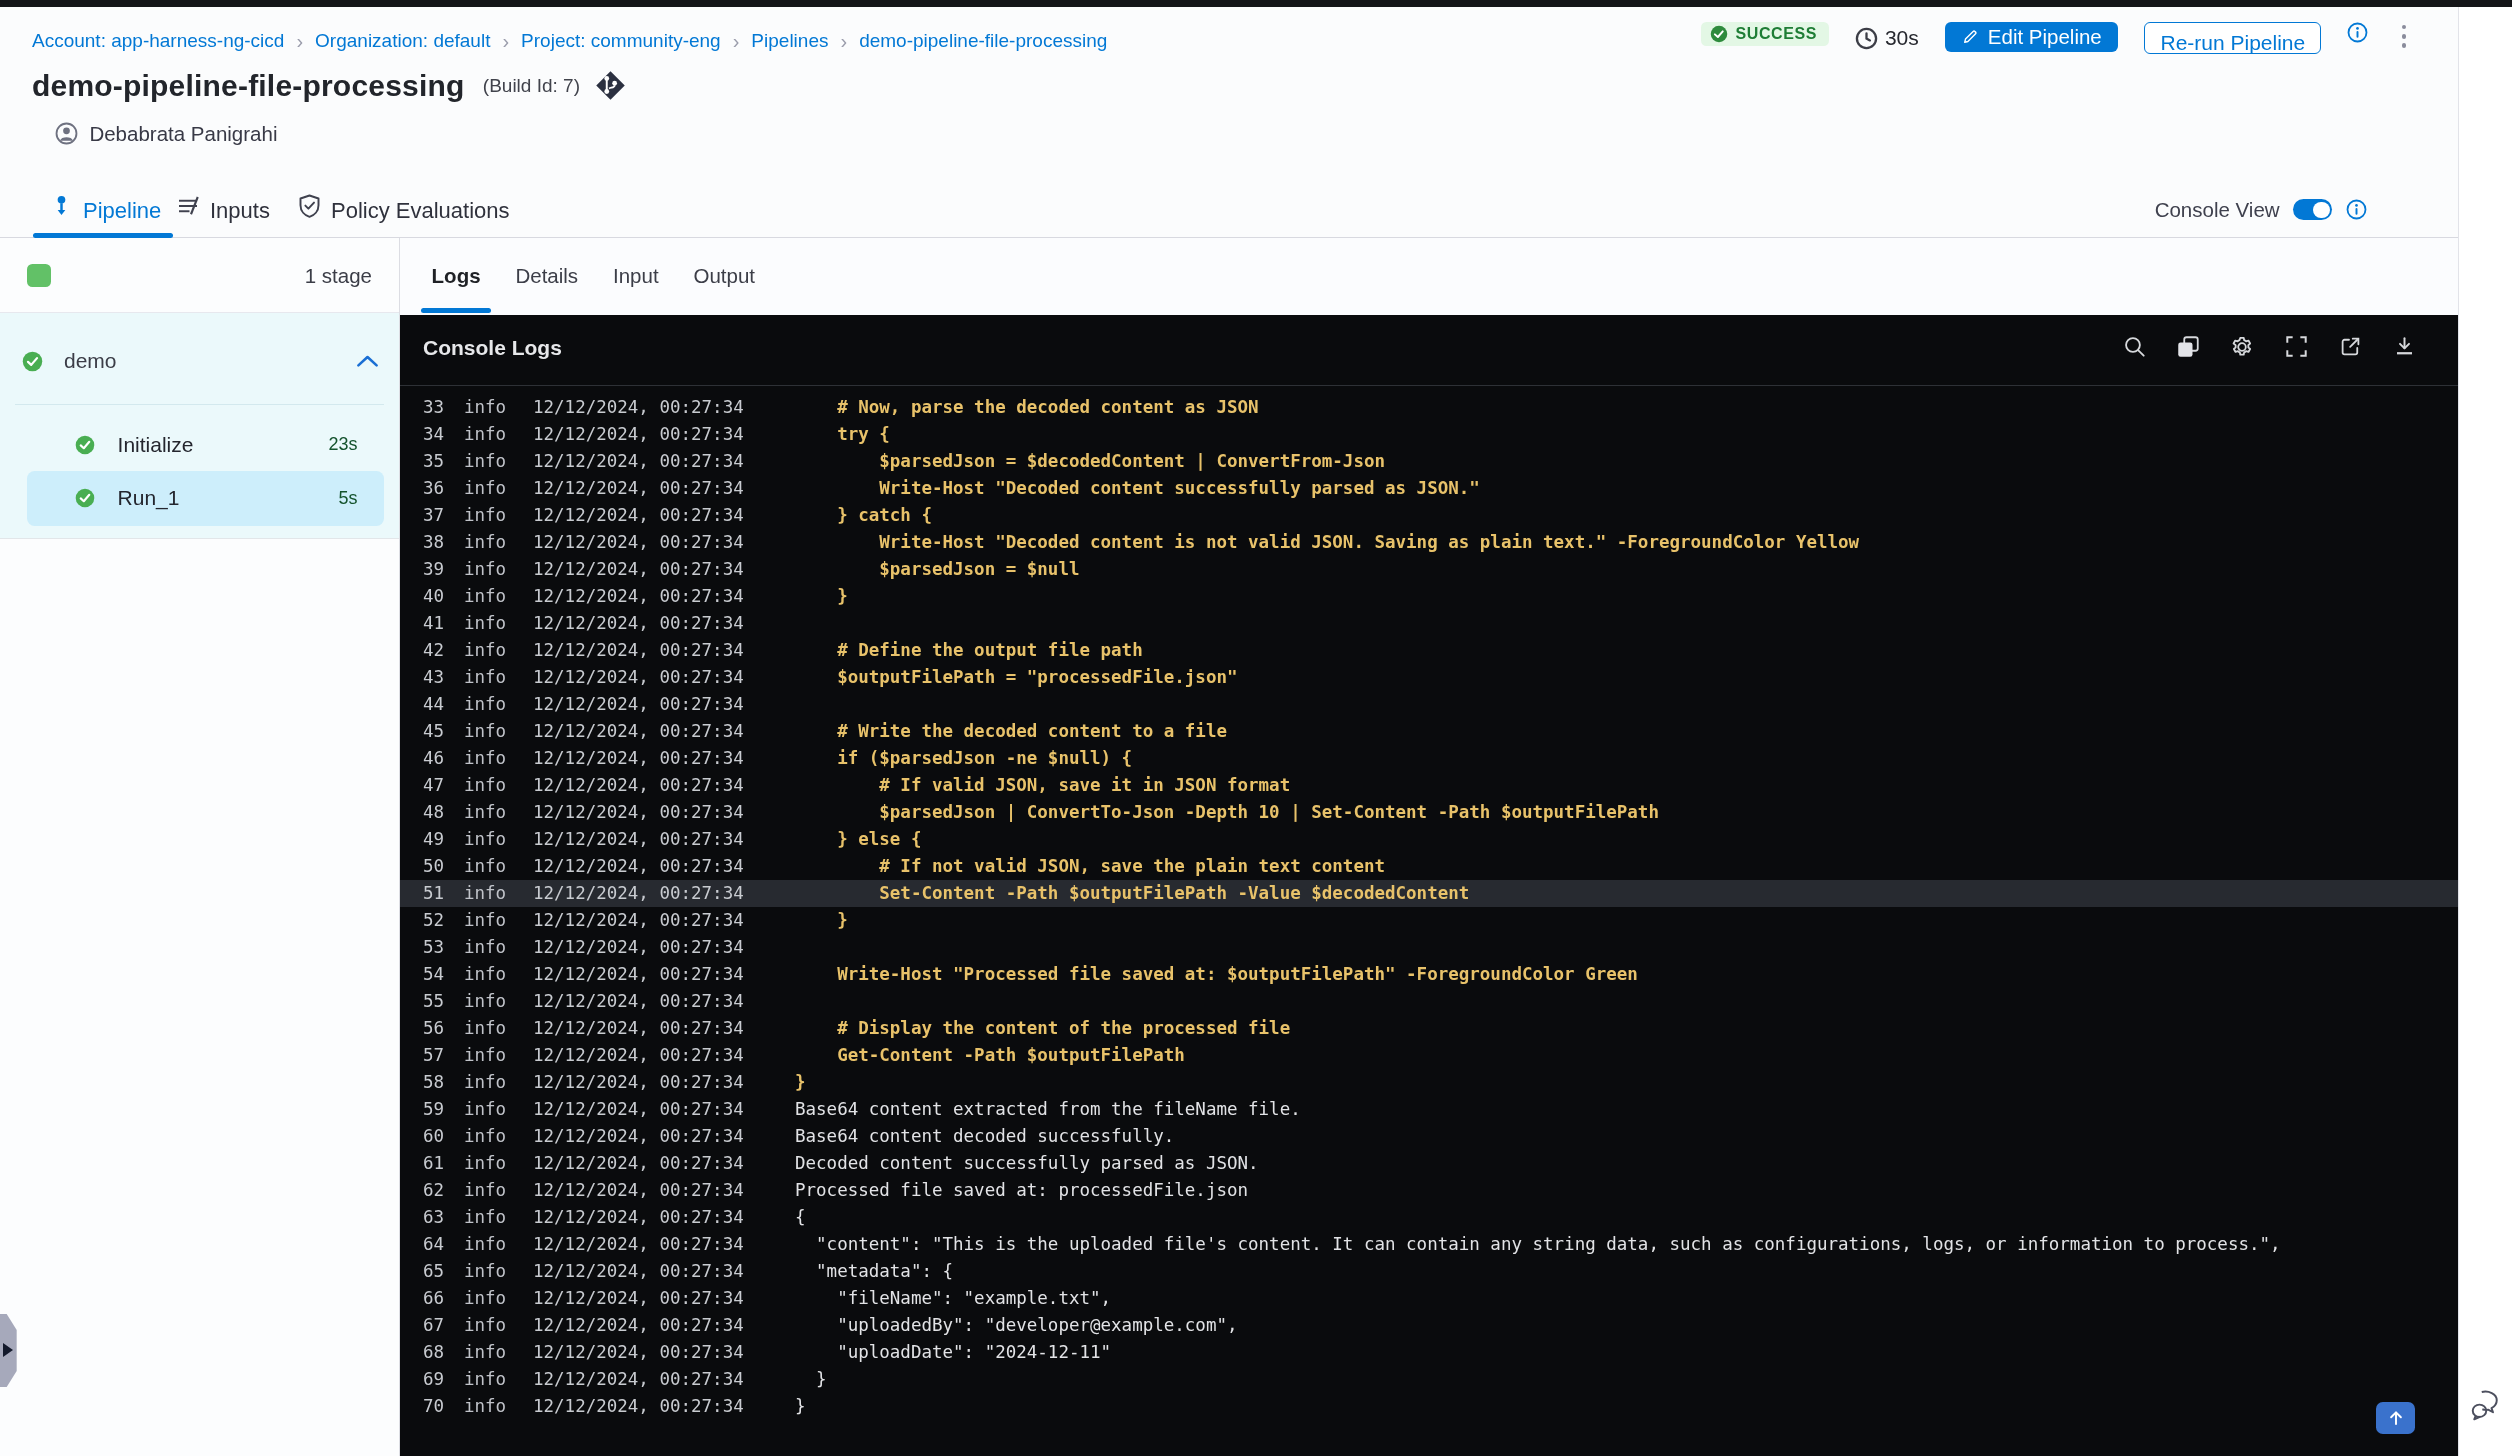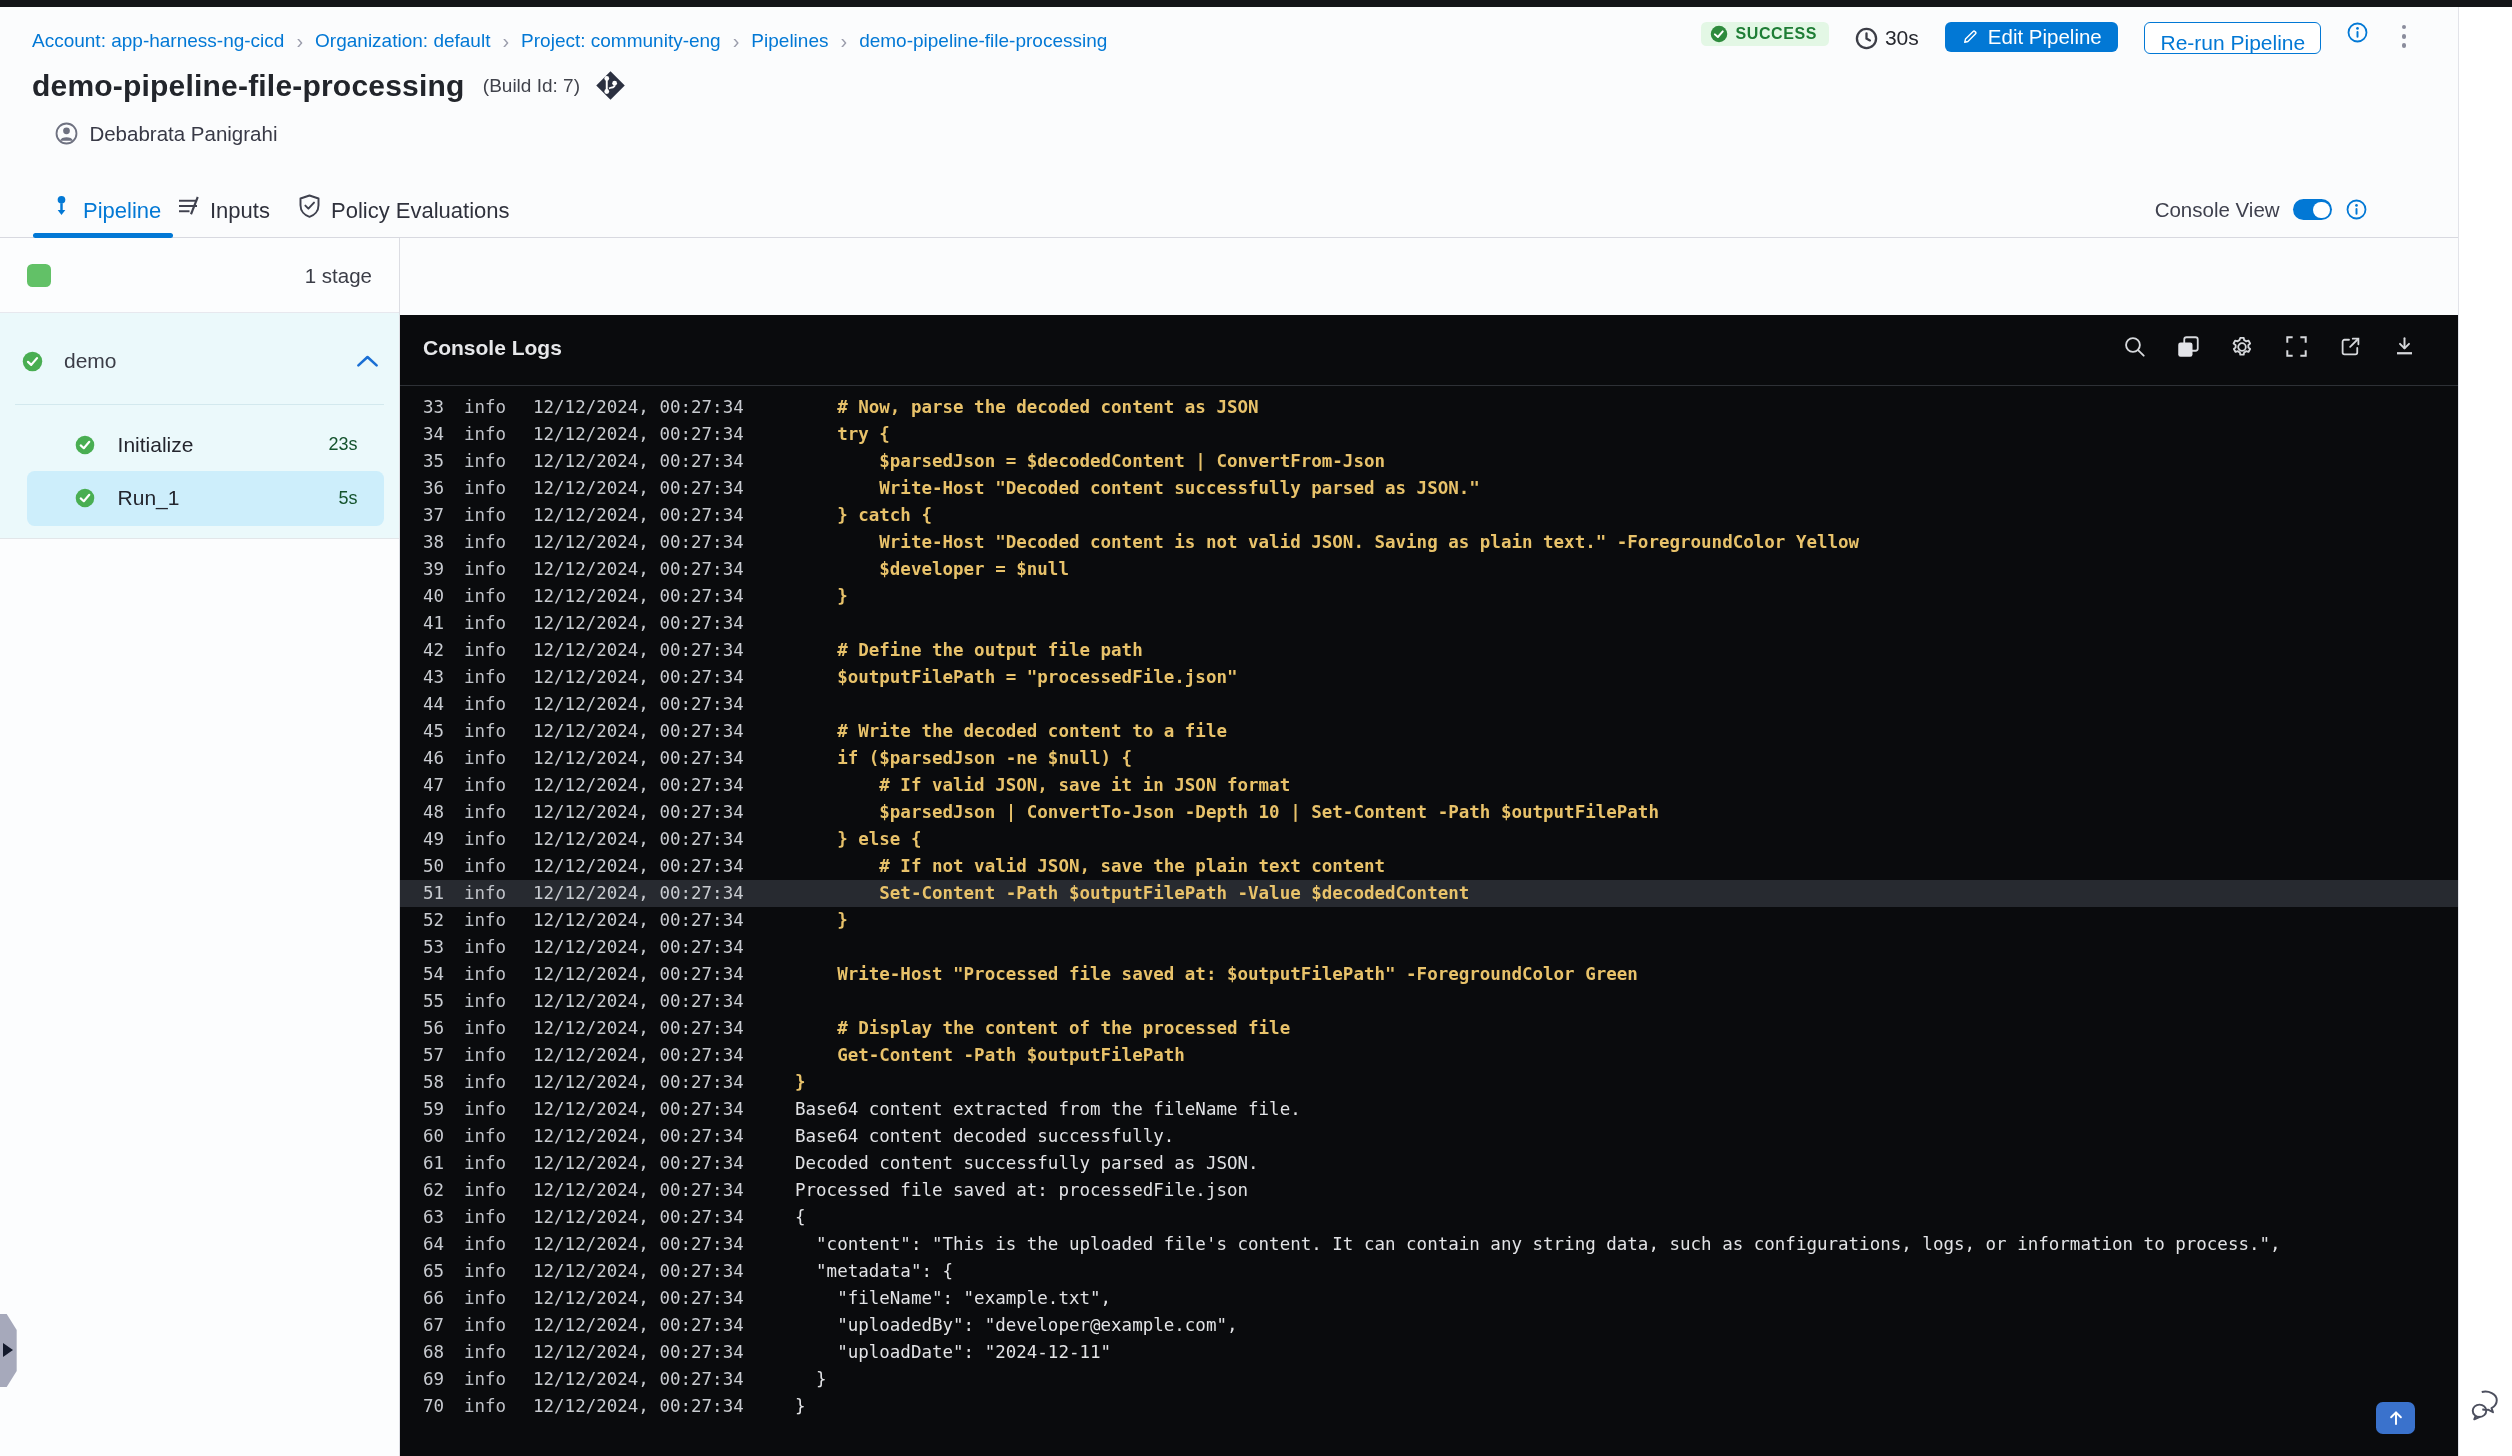--- a/index.html
+++ b/index.html
@@ -279,20 +279,35 @@
               <circle cx="14" cy="14" r="13" fill="#49ae52"></circle>
               <path d="M8 14.5 L12.3 18.5 L20 9.5" stroke="#ffffff" stroke-width="3" fill="none" stroke-linecap="round" stroke-linejoin="round"></path>
             </svg>
             <span class="name">Run_1</span>
             <span class="dur">5s</span>
           </div>
         </div>
       </aside>
 
       <section class="logpanel">
+        <div class="log-tabs">
+          <div class="ltab active">
+            <span>Logs</span>
+            <span class="under"></span>
+          </div>
+          <div class="ltab">
+            <span>Details</span>
+          </div>
+          <div class="ltab">
+            <span>Input</span>
+          </div>
+          <div class="ltab">
+            <span>Output</span>
+          </div>
+        </div>
 
         <div class="console">
           <div class="console-header">
             <span class="console-title">Console Logs</span>
             <div class="console-toolbar">
               <div class="tool-btn">
                 <svg width="23" height="23" viewBox="0 0 30 30">
                   <circle cx="13" cy="13" r="9" fill="none" stroke="#d7d9dc" stroke-width="2.4"></circle>
                   <line x1="20" y1="20" x2="27" y2="27" stroke="#d7d9dc" stroke-width="2.4" stroke-linecap="round"></line>
                 </svg>
@@ -333,21 +348,21 @@
             </div>
           </div>
 
           <div class="log-body" id="log-body">
               <div class="log-row"><span class="ln-num">33</span><span class="ln-level">info</span><span class="ln-ts">12/12/2024, 00:27:34</span><span class="ln-msg yellow">    # Now, parse the decoded content as JSON</span></div>
               <div class="log-row"><span class="ln-num">34</span><span class="ln-level">info</span><span class="ln-ts">12/12/2024, 00:27:34</span><span class="ln-msg yellow">    try {</span></div>
               <div class="log-row"><span class="ln-num">35</span><span class="ln-level">info</span><span class="ln-ts">12/12/2024, 00:27:34</span><span class="ln-msg yellow">        $parsedJson = $decodedContent | ConvertFrom-Json</span></div>
               <div class="log-row"><span class="ln-num">36</span><span class="ln-level">info</span><span class="ln-ts">12/12/2024, 00:27:34</span><span class="ln-msg yellow">        Write-Host "Decoded content successfully parsed as JSON."</span></div>
               <div class="log-row"><span class="ln-num">37</span><span class="ln-level">info</span><span class="ln-ts">12/12/2024, 00:27:34</span><span class="ln-msg yellow">    } catch {</span></div>
               <div class="log-row"><span class="ln-num">38</span><span class="ln-level">info</span><span class="ln-ts">12/12/2024, 00:27:34</span><span class="ln-msg yellow">        Write-Host "Decoded content is not valid JSON. Saving as plain text." -ForegroundColor Yellow</span></div>
-              <div class="log-row"><span class="ln-num">39</span><span class="ln-level">info</span><span class="ln-ts">12/12/2024, 00:27:34</span><span class="ln-msg yellow">        $developer = $null</span></div>
+              <div class="log-row"><span class="ln-num">39</span><span class="ln-level">info</span><span class="ln-ts">12/12/2024, 00:27:34</span><span class="ln-msg yellow">        $parsedJson = $null</span></div>
               <div class="log-row"><span class="ln-num">40</span><span class="ln-level">info</span><span class="ln-ts">12/12/2024, 00:27:34</span><span class="ln-msg yellow">    }</span></div>
               <div class="log-row"><span class="ln-num">41</span><span class="ln-level">info</span><span class="ln-ts">12/12/2024, 00:27:34</span><span class="ln-msg yellow"></span></div>
               <div class="log-row"><span class="ln-num">42</span><span class="ln-level">info</span><span class="ln-ts">12/12/2024, 00:27:34</span><span class="ln-msg yellow">    # Define the output file path</span></div>
               <div class="log-row"><span class="ln-num">43</span><span class="ln-level">info</span><span class="ln-ts">12/12/2024, 00:27:34</span><span class="ln-msg yellow">    $outputFilePath = "processedFile.json"</span></div>
               <div class="log-row"><span class="ln-num">44</span><span class="ln-level">info</span><span class="ln-ts">12/12/2024, 00:27:34</span><span class="ln-msg yellow"></span></div>
               <div class="log-row"><span class="ln-num">45</span><span class="ln-level">info</span><span class="ln-ts">12/12/2024, 00:27:34</span><span class="ln-msg yellow">    # Write the decoded content to a file</span></div>
               <div class="log-row"><span class="ln-num">46</span><span class="ln-level">info</span><span class="ln-ts">12/12/2024, 00:27:34</span><span class="ln-msg yellow">    if ($parsedJson -ne $null) {</span></div>
               <div class="log-row"><span class="ln-num">47</span><span class="ln-level">info</span><span class="ln-ts">12/12/2024, 00:27:34</span><span class="ln-msg yellow">        # If valid JSON, save it in JSON format</span></div>
               <div class="log-row"><span class="ln-num">48</span><span class="ln-level">info</span><span class="ln-ts">12/12/2024, 00:27:34</span><span class="ln-msg yellow">        $parsedJson | ConvertTo-Json -Depth 10 | Set-Content -Path $outputFilePath</span></div>
               <div class="log-row"><span class="ln-num">49</span><span class="ln-level">info</span><span class="ln-ts">12/12/2024, 00:27:34</span><span class="ln-msg yellow">    } else {</span></div>

